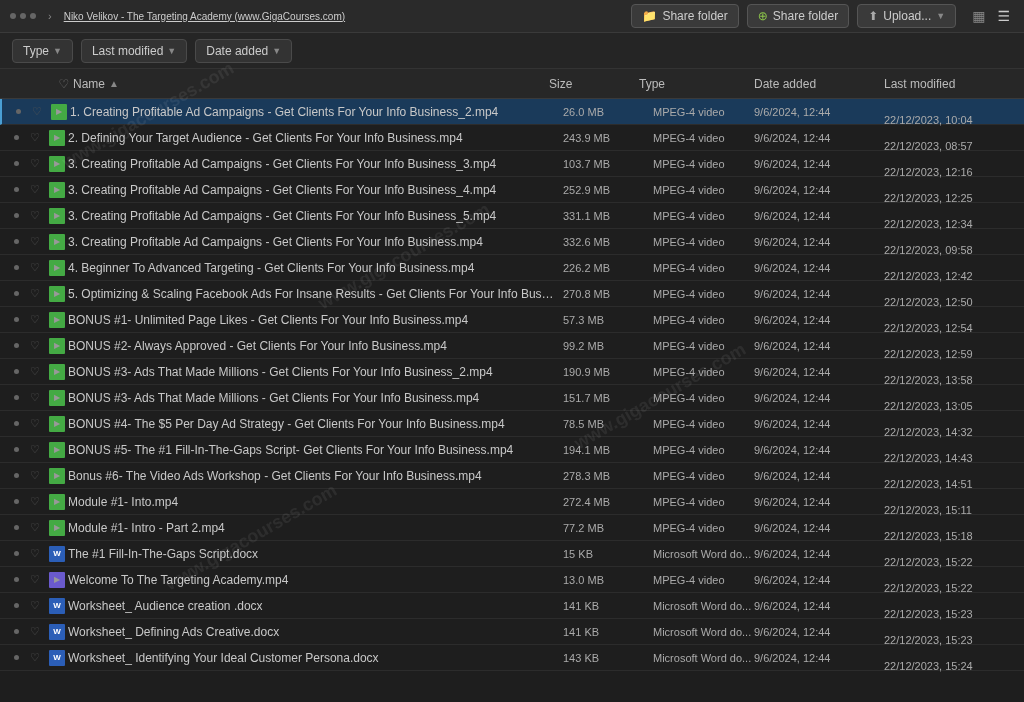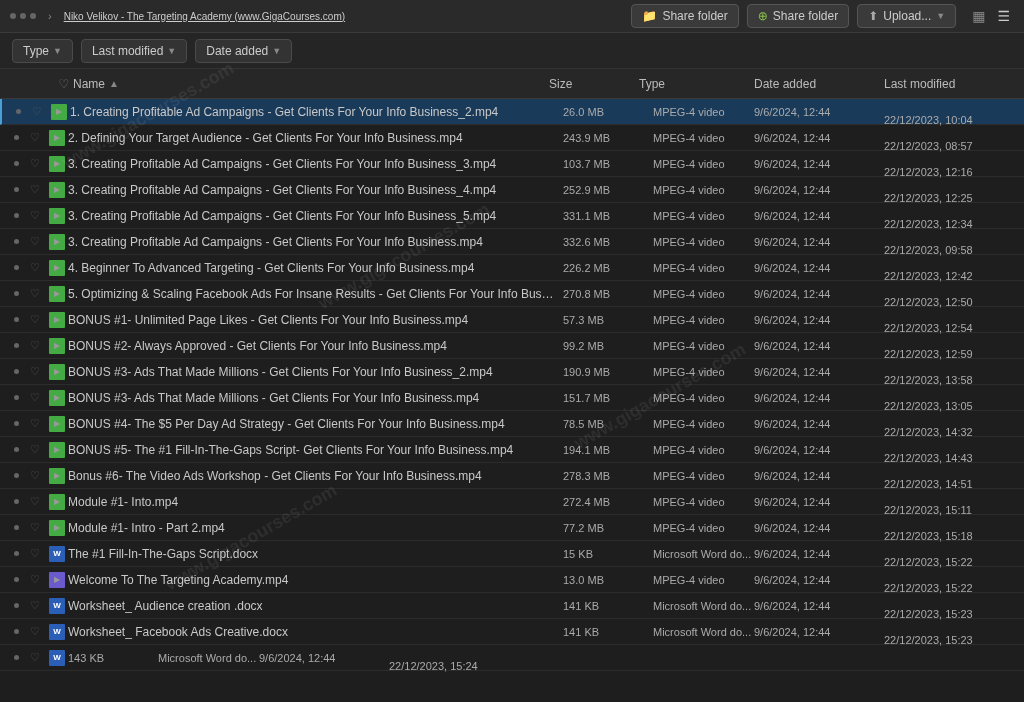--- a/index.html
+++ b/index.html
@@ -474,34 +474,35 @@
       <div class="row-last-modified">22/12/2023, 15:23</div>
     </div>
     <div class="table-row">
       <div class="row-dot">
         <div class="dot-indicator"></div>
       </div>
       <div class="row-fav">♡</div>
       <div class="row-icon">
         <div class="file-icon word">W</div>
       </div>
-      <div class="row-name">Worksheet_ Facebook Ads Creative.docx</div>
+      <div class="row-name">Worksheet_ Defining Ads Creative.docx</div>
       <div class="row-size">141 KB</div>
       <div class="row-type">Microsoft Word do...</div>
       <div class="row-date-added">9/6/2024, 12:44</div>
       <div class="row-last-modified">22/12/2023, 15:23</div>
     </div>
     <div class="table-row">
       <div class="row-dot">
         <div class="dot-indicator"></div>
       </div>
       <div class="row-fav">♡</div>
       <div class="row-icon">
         <div class="file-icon word">W</div>
       </div>
+      <div class="row-name">Worksheet_ Identifying Your Ideal Customer Persona.docx</div>
       <div class="row-size">143 KB</div>
       <div class="row-type">Microsoft Word do...</div>
       <div class="row-date-added">9/6/2024, 12:44</div>
       <div class="row-last-modified">22/12/2023, 15:24</div>
     </div>
   </div>
 
 <div class="watermark">
   <span class="watermark-text" style="top:15%;left:5%;">www.gigacourses.com</span>
   <span class="watermark-text" style="top:35%;left:30%;">www.gigacourses.com</span>

